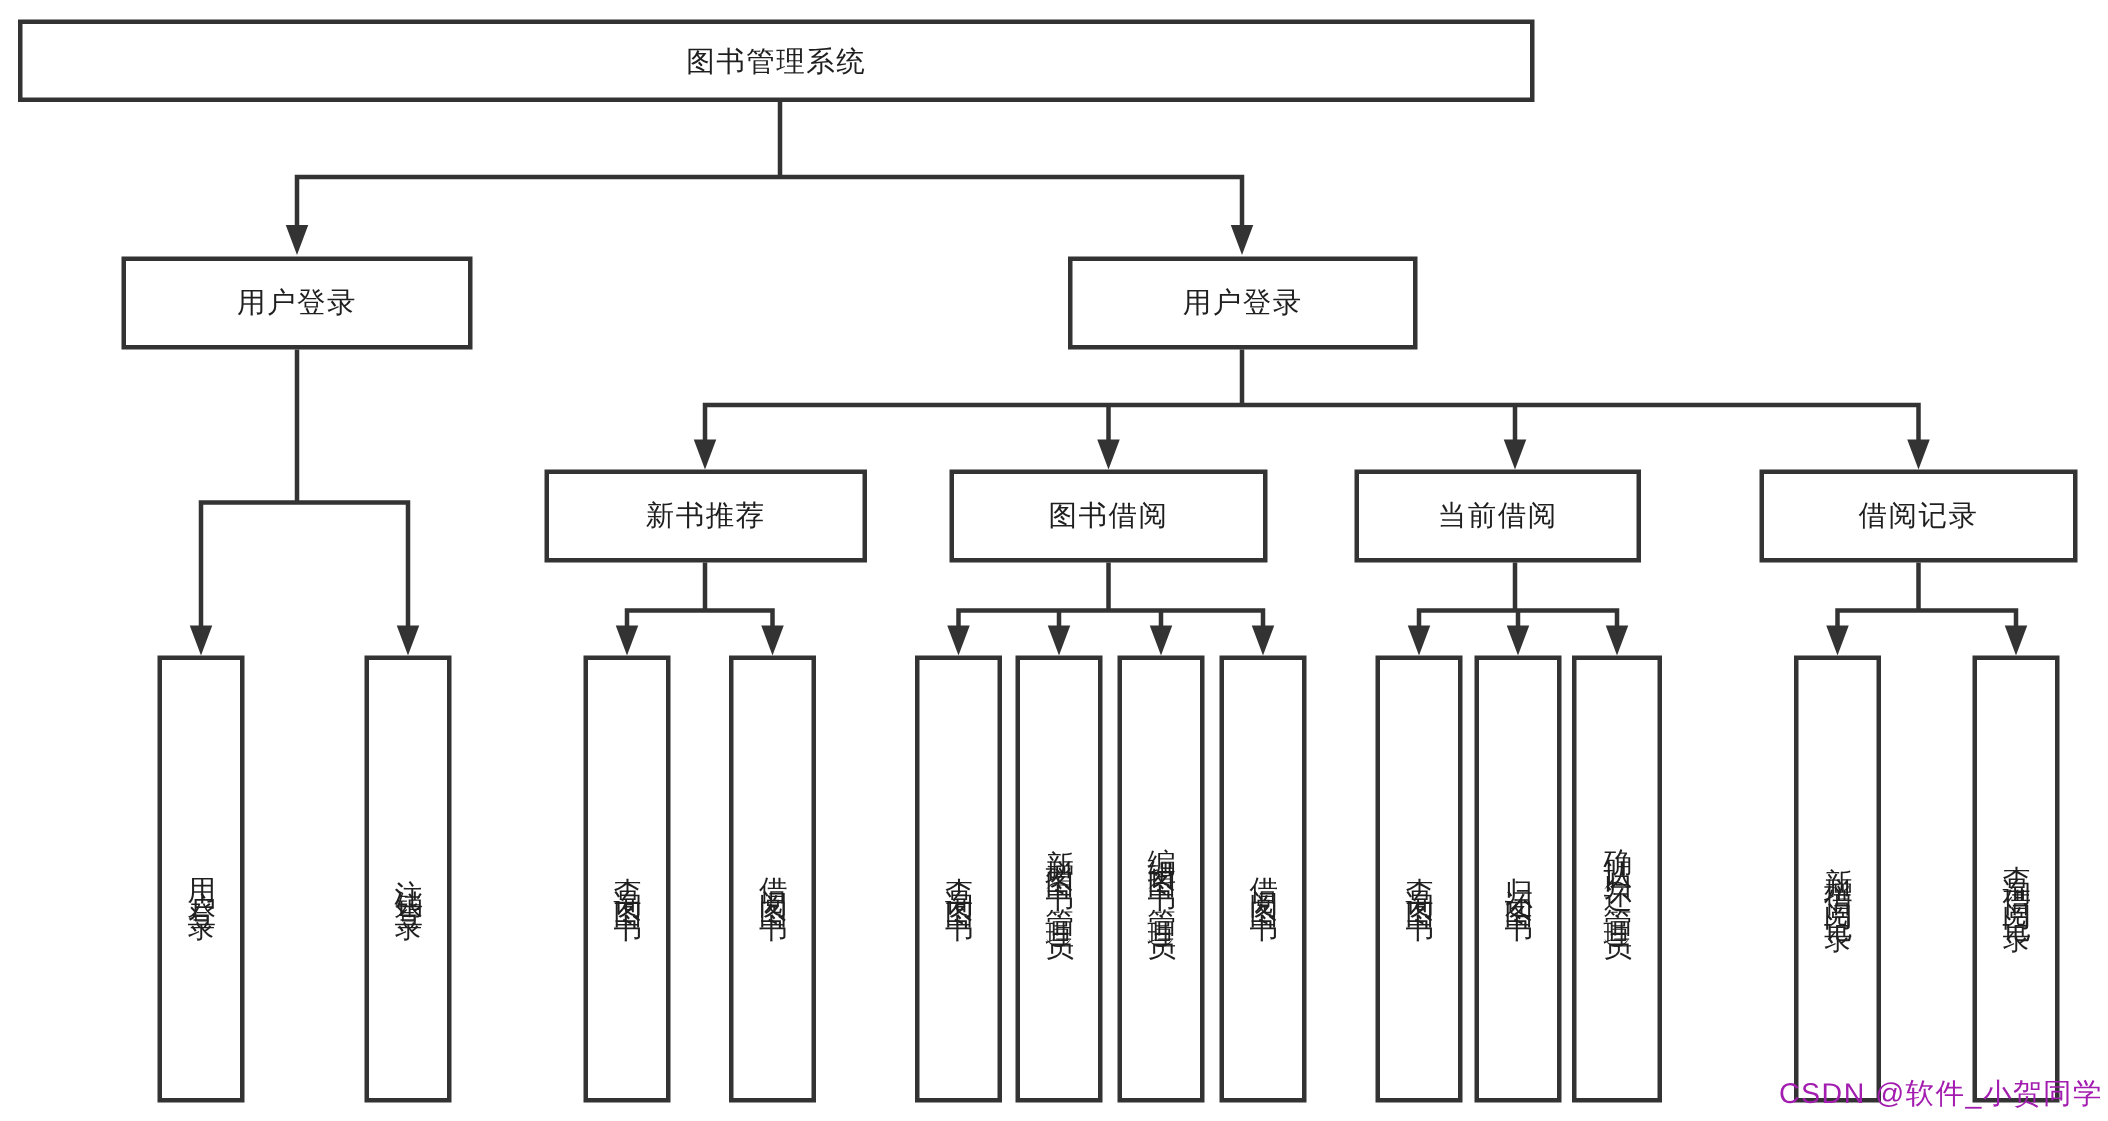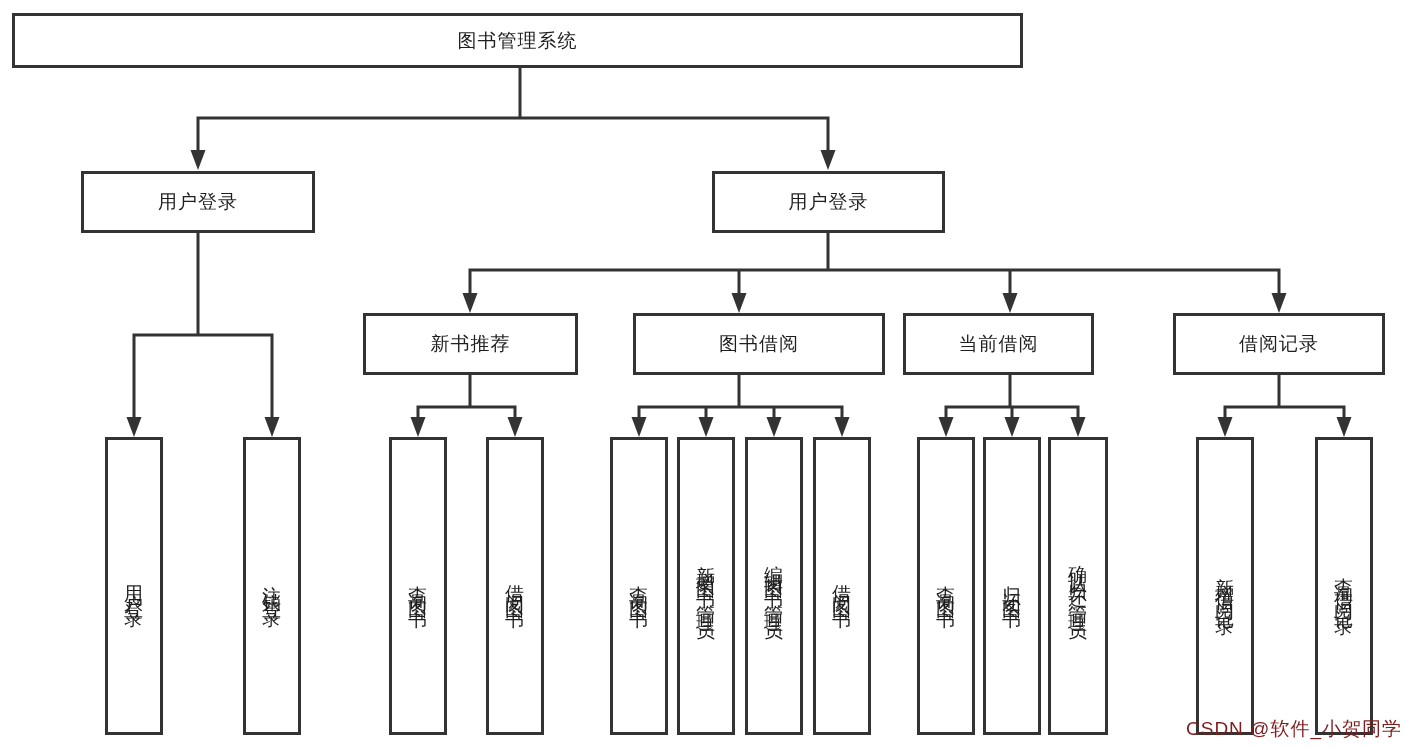--- a/index.html
+++ b/index.html
@@ -40,21 +40,21 @@
     letter-spacing: 8px;
     font-size: 19px;
     line-height: 1;
     white-space: nowrap;
   }
   .watermark {
     position: absolute;
     left: 1186px;
     top: 716px;
     font-size: 19px;
-    color: #7f1d1d;
+    color: #a21caf;
     letter-spacing: 1px;
     z-index: 5;
     white-space: nowrap;
   }
 </style>
 </head>
 <body>
 
 <div class="canvas">
 
@@ -108,21 +108,21 @@
   <div class="node" style="left:81px; top:171px; width:234px; height:62px;">
     <span>用户登录</span>
   </div>
   <div class="node" style="left:712px; top:171px; width:233px; height:62px;">
     <span>用户登录</span>
   </div>
 
   <div class="node" style="left:363px; top:313px; width:215px; height:62px;text-align:right;">
     <span>新书推荐</span>
   </div>
-  <div class="node" style="left:633px; top:313px; width:252px; height:62px;">
+  <div class="node" style="left:633px; top:313px; width:212px; height:62px;">
     <span>图书借阅</span>
   </div>
   <div class="node" style="left:903px; top:313px; width:191px; height:62px;">
     <span>当前借阅</span>
   </div>
   <div class="node" style="left:1173px; top:313px; width:212px; height:62px;">
     <span>借阅记录</span>
   </div>
 
   <div class="node leaf" style="left:105px;">

